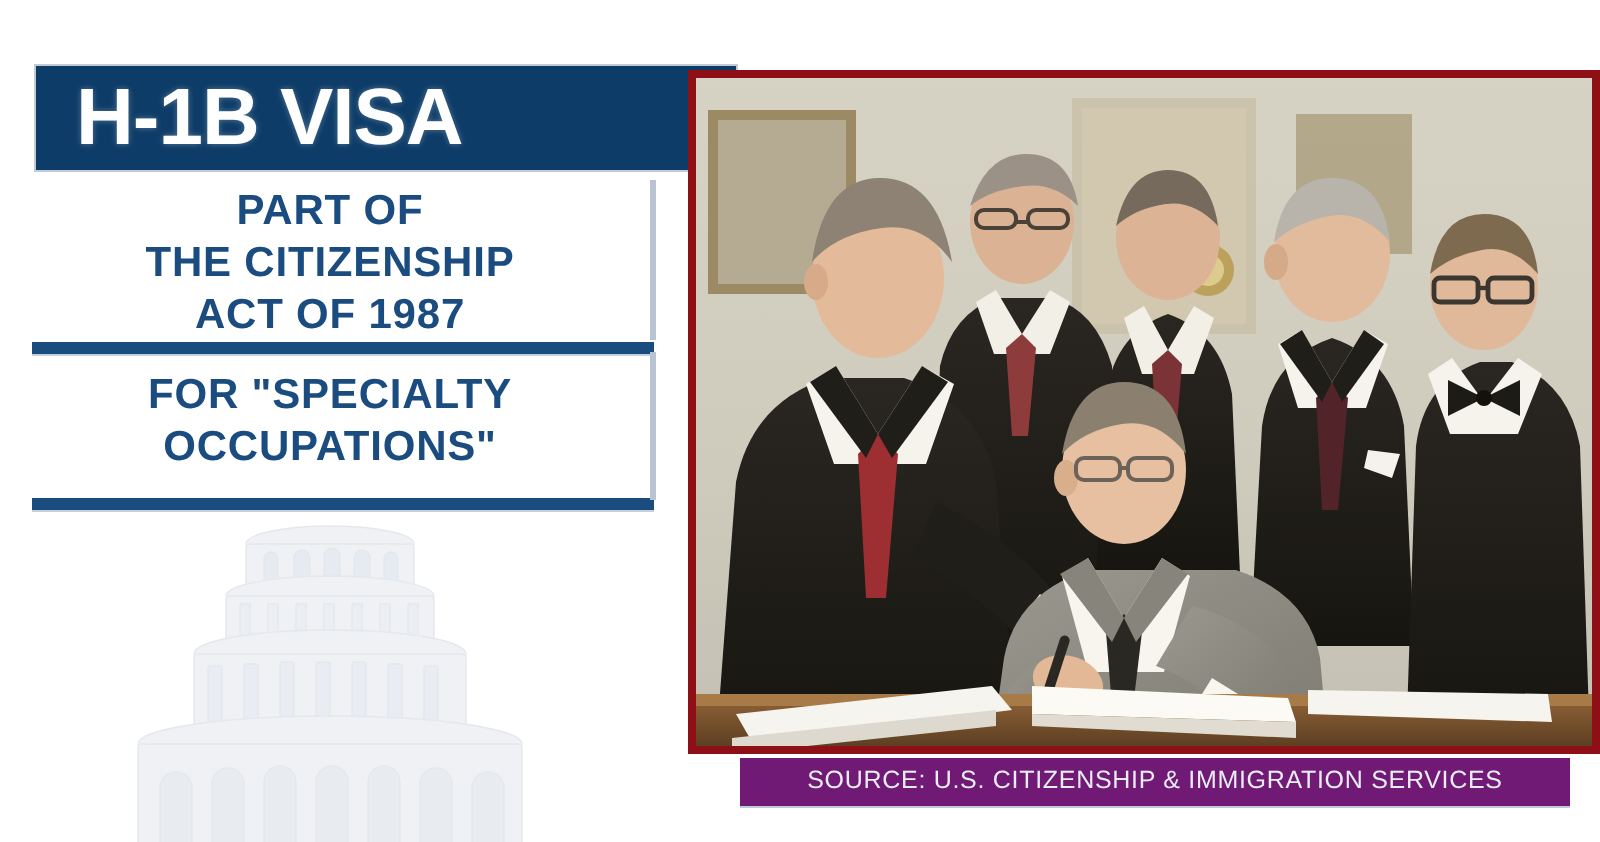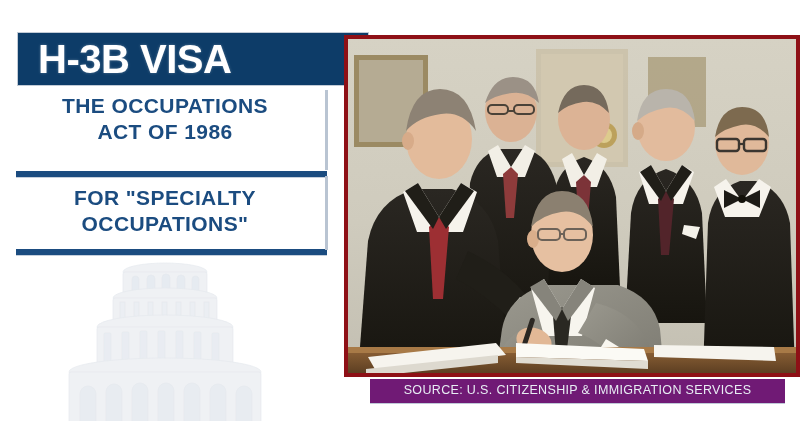--- a/index.html
+++ b/index.html
@@ -196,26 +196,27 @@
           <path d="M148 166 v-33 a8 8 0 0 1 16 0 v33 z"></path>
           <path d="M174 166 v-33 a8 8 0 0 1 16 0 v33 z"></path>
           <path d="M200 166 v-32 a8 8 0 0 1 16 0 v32 z"></path>
           <path d="M226 166 v-30 a8 8 0 0 1 16 0 v30 z"></path>
         </g>
       </g>
     </svg>
   </div>
 
   <div id="title-bar">
-    <div id="title-text">H-3B VISA</div>
+    <div id="title-text">H-1B VISA</div>
   </div>
 
   <div class="sub-block" id="sub1">
-    <div>THE OCCUPATIONS</div>
-    <div>ACT OF 1986</div>
+    <div>PART OF</div>
+    <div>THE CITIZENSHIP</div>
+    <div>ACT OF 1987</div>
   </div>
 
   <div class="divider" id="divider-1"></div>
   <div class="vrule" id="vrule-1"></div>
 
   <div class="sub-block" id="sub2">
     <div>FOR "SPECIALTY</div>
     <div>OCCUPATIONS"</div>
   </div>
 

